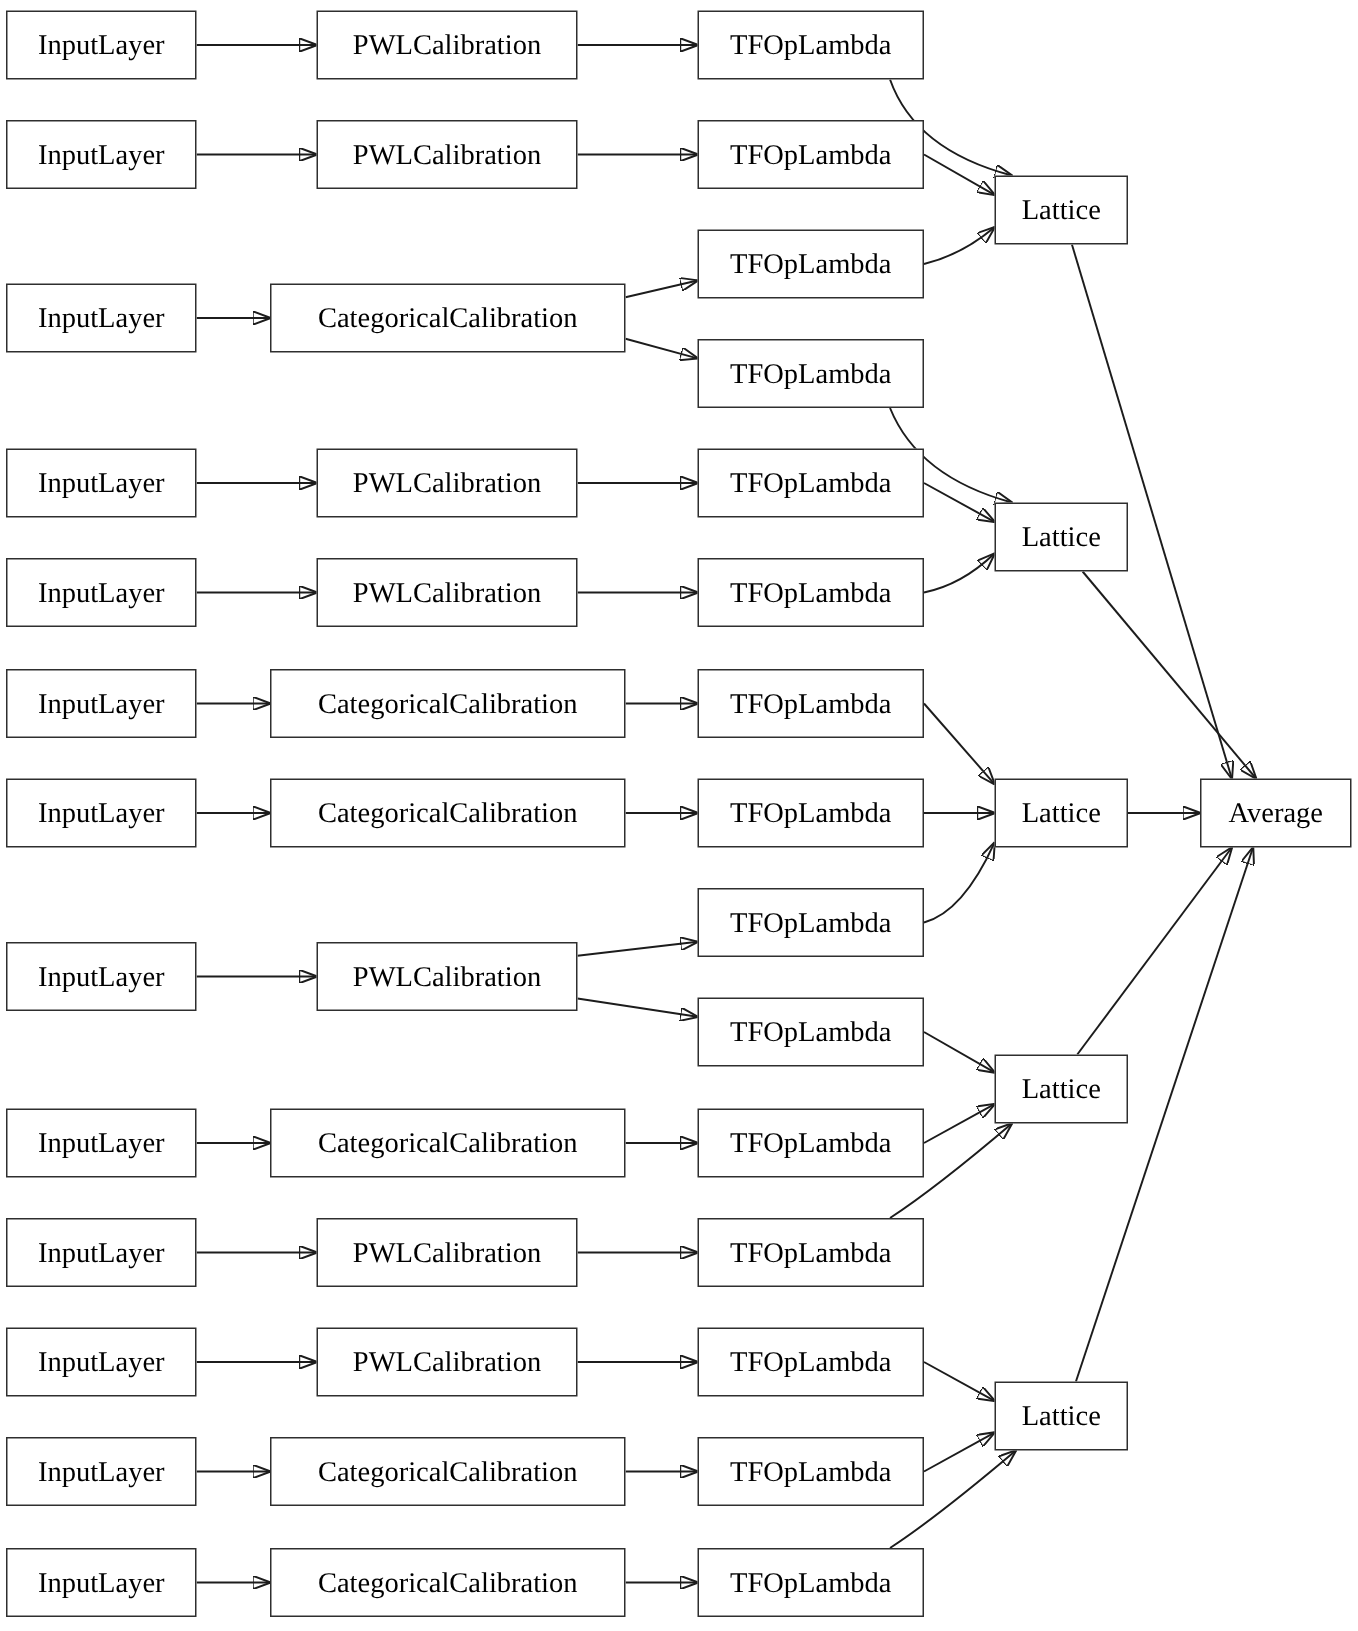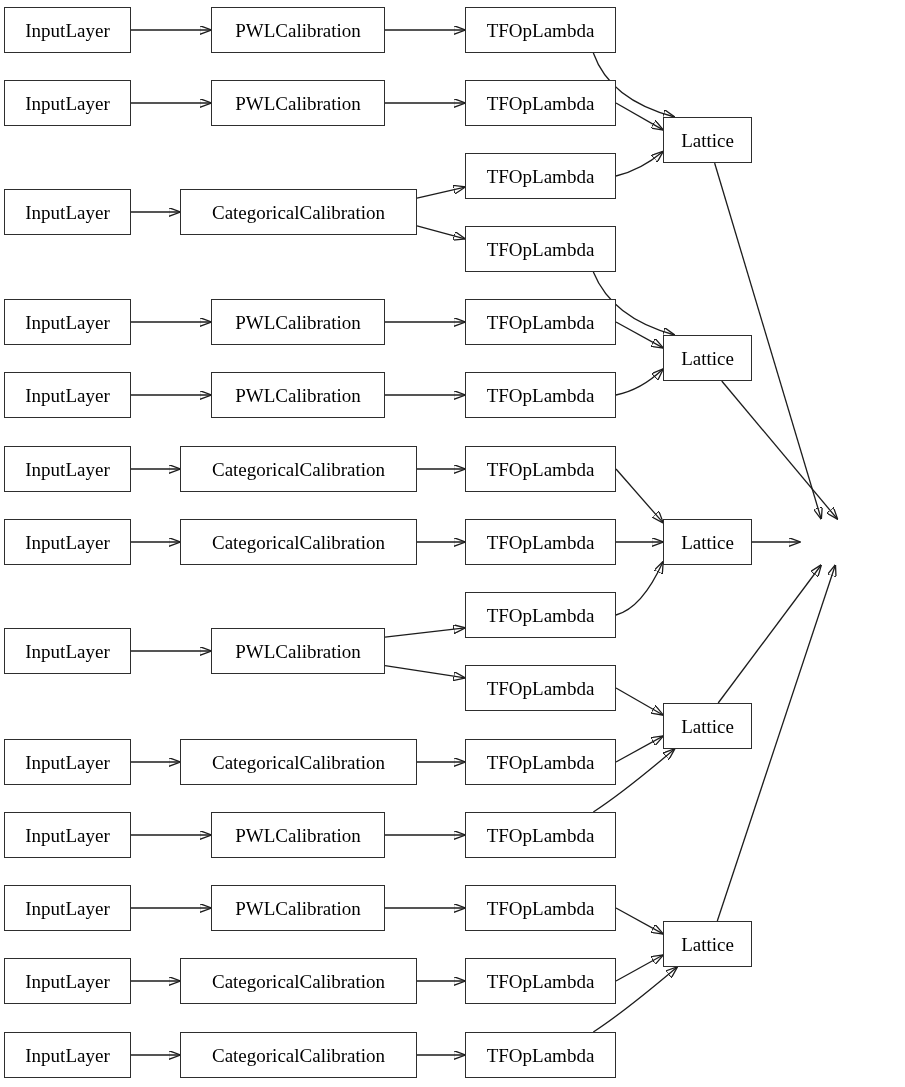--- a/index.html
+++ b/index.html
@@ -123,13 +123,14 @@
     <div class="node" style="left: 465px; top: 739px; width: 151px; height: 46px;">TFOpLambda</div>
     <div class="node" style="left: 465px; top: 812px; width: 151px; height: 46px;">TFOpLambda</div>
     <div class="node" style="left: 465px; top: 885px; width: 151px; height: 46px;">TFOpLambda</div>
     <div class="node" style="left: 465px; top: 958px; width: 151px; height: 46px;">TFOpLambda</div>
     <div class="node" style="left: 465px; top: 1032px; width: 151px; height: 46px;">TFOpLambda</div>
     <div class="node" style="left: 663px; top: 117px; width: 89px; height: 46px;">Lattice</div>
     <div class="node" style="left: 663px; top: 335px; width: 89px; height: 46px;">Lattice</div>
     <div class="node" style="left: 663px; top: 519px; width: 89px; height: 46px;">Lattice</div>
     <div class="node" style="left: 663px; top: 703px; width: 89px; height: 46px;">Lattice</div>
     <div class="node" style="left: 663px; top: 921px; width: 89px; height: 46px;">Lattice</div>
+    <div class="node" style="left: 800px; top: 519px; width: 101px; height: 46px;">Average</div>
   </div>
 
 </body></html>

